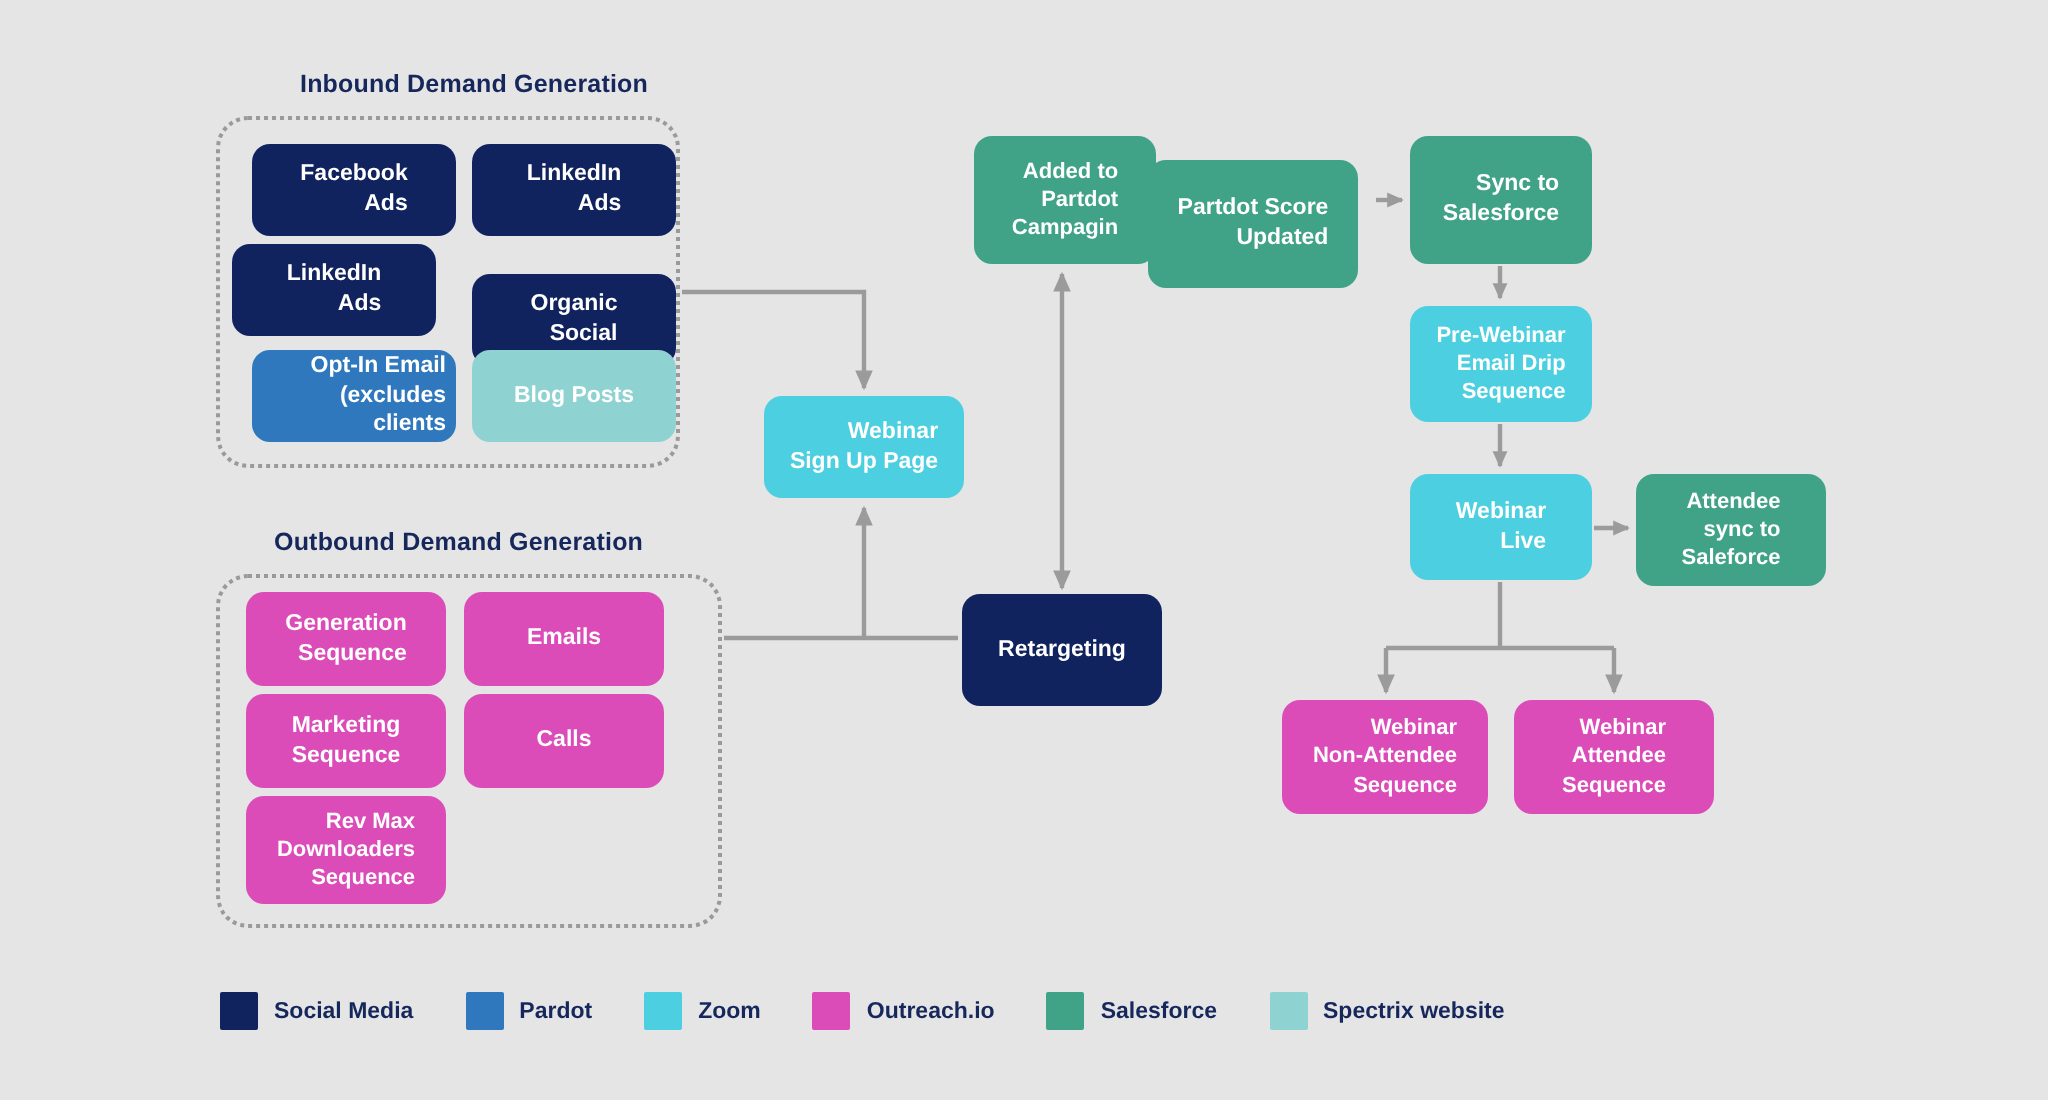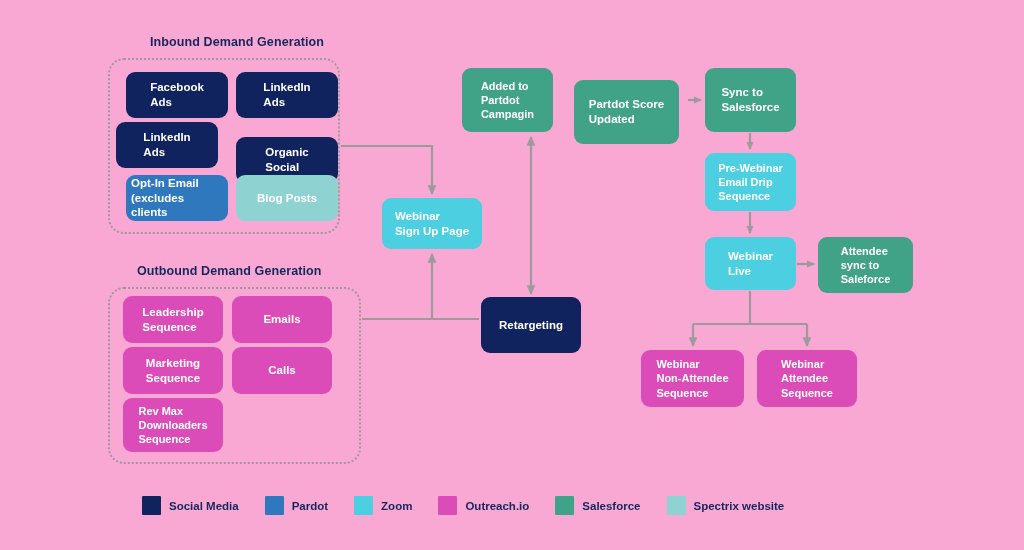--- a/index.html
+++ b/index.html
@@ -12,21 +12,21 @@
     font-family: "Liberation Sans", sans-serif;
     width: 1024px;
     height: 550px;
     overflow: hidden;
     position: relative;
   }
   #canvas {
     position: relative;
     width: 1024px;
     height: 550px;
-    background: #f9a8d4;
+    background: #e5e5e5;
   }
   
   #wires {
     position: absolute;
     left: 0; top: 0;
     width: 1024px; height: 550px;
     z-index: 1;
   }
   
   .group-box {
@@ -45,41 +45,40 @@
     white-space: nowrap;
     z-index: 3;
   }
   
   .node {
     position: absolute;
     border-radius: 9px;
     display: flex;
     align-items: center;
     justify-content: center;
-    text-align: left;
+    text-align: right;
     color: #ffffff;
     font-size: 11.5px;
     font-weight: bold;
     line-height: 1.28;
     padding: 2px 5px;
     box-sizing: border-box;
     z-index: 3;
     white-space: pre-line;
   }
   .node.small { font-size: 11px; }
   
   #legend {
     position: absolute;
     left: 110px;
     top: 496px;
     display: flex;
     align-items: center;
     gap: 0px;
     z-index: 4;
-    margin-left: 32px;
   }
   .legend-item {
     display: flex;
     align-items: center;
     margin-right: 26px;
   }
   .legend-swatch {
     width: 19px;
     height: 19px;
     border-radius: 1px;
@@ -148,33 +147,33 @@
 Ads</div>
       <div class="node" style="left: 236px; top: 72px; width: 102px; height: 46px; background: rgb(17, 35, 94);">LinkedIn
 Ads</div>
       <div class="node" style="left: 116px; top: 122px; width: 102px; height: 46px; background: rgb(17, 35, 94);">LinkedIn
 Ads</div>
       <div class="node" style="left: 236px; top: 122px; width: 102px; height: 46px; background: rgb(17, 35, 94); margin-top: 15px;">Organic
 Social</div>
       <div class="node" style="left: 126px; top: 175px; width: 102px; height: 46px; background: rgb(47, 120, 189);">Opt-In Email
 (excludes clients</div>
       <div class="node" style="left: 236px; top: 175px; width: 102px; height: 46px; background: rgb(143, 210, 210);">Blog Posts</div>
-      <div class="node" style="left: 123px; top: 296px; width: 100px; height: 47px; background: rgb(220, 76, 184);">Leadership
+      <div class="node" style="left: 123px; top: 296px; width: 100px; height: 47px; background: rgb(220, 76, 184);">Generation
 Sequence</div>
       <div class="node" style="left: 232px; top: 296px; width: 100px; height: 47px; background: rgb(220, 76, 184);">Emails</div>
       <div class="node" style="left: 123px; top: 347px; width: 100px; height: 47px; background: rgb(220, 76, 184);">Marketing
 Sequence</div>
       <div class="node" style="left: 232px; top: 347px; width: 100px; height: 47px; background: rgb(220, 76, 184);">Calls</div>
       <div class="node small" style="left: 123px; top: 398px; width: 100px; height: 54px; background: rgb(220, 76, 184);">Rev Max
 Downloaders
 Sequence</div>
       <div class="node" style="left: 382px; top: 198px; width: 100px; height: 51px; background: rgb(76, 207, 224);">Webinar
 Sign Up Page</div>
       <div class="node" style="left: 481px; top: 297px; width: 100px; height: 56px; background: rgb(17, 35, 94);">Retargeting</div>
-      <div class="node small" style="left: 462px; top: 68px; width: 91px; height: 64px; background: rgb(64, 162, 135);">Added to
+      <div class="node small" style="left: 487px; top: 68px; width: 91px; height: 64px; background: rgb(64, 162, 135);">Added to
 Partdot
 Campagin</div>
       <div class="node" style="left: 574px; top: 68px; width: 105px; height: 64px; background: rgb(64, 162, 135); margin-top: 12px;">Partdot Score
 Updated</div>
       <div class="node" style="left: 705px; top: 68px; width: 91px; height: 64px; background: rgb(64, 162, 135);">Sync to
 Salesforce</div>
       <div class="node small" style="left: 705px; top: 153px; width: 91px; height: 58px; background: rgb(76, 207, 224);">Pre-Webinar
 Email Drip
 Sequence</div>
       <div class="node" style="left: 705px; top: 237px; width: 91px; height: 53px; background: rgb(76, 207, 224);">Webinar

